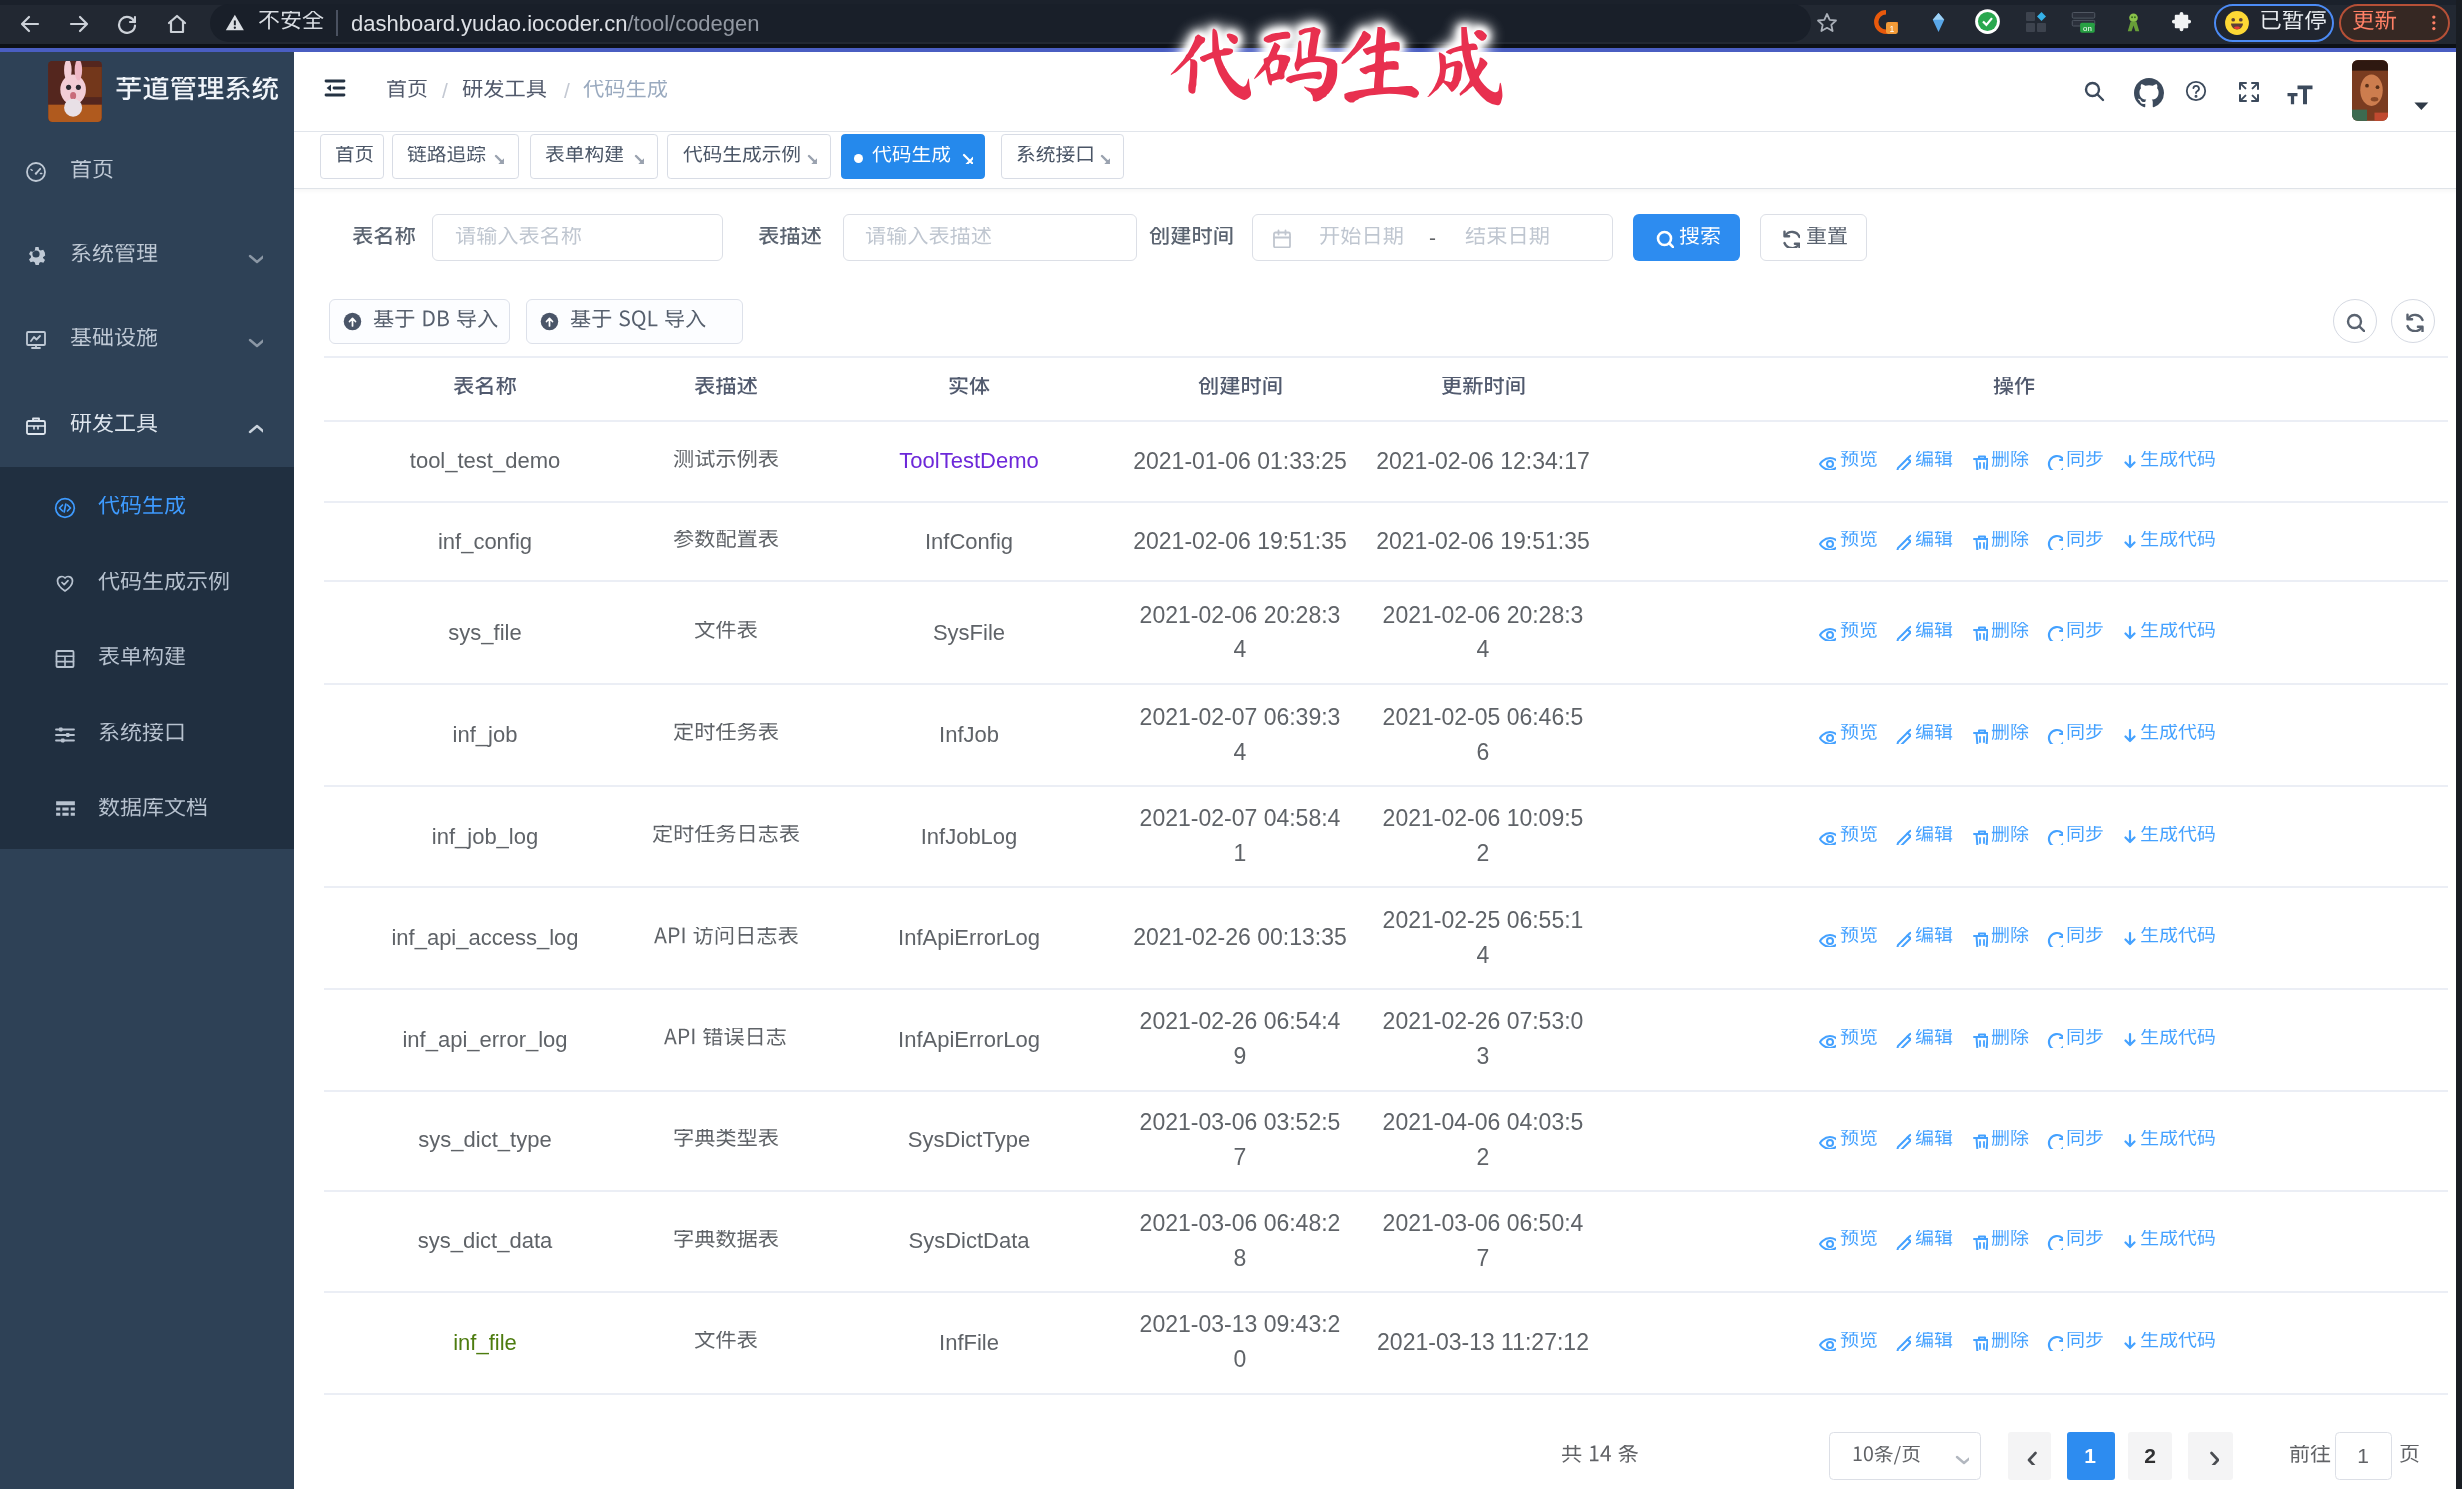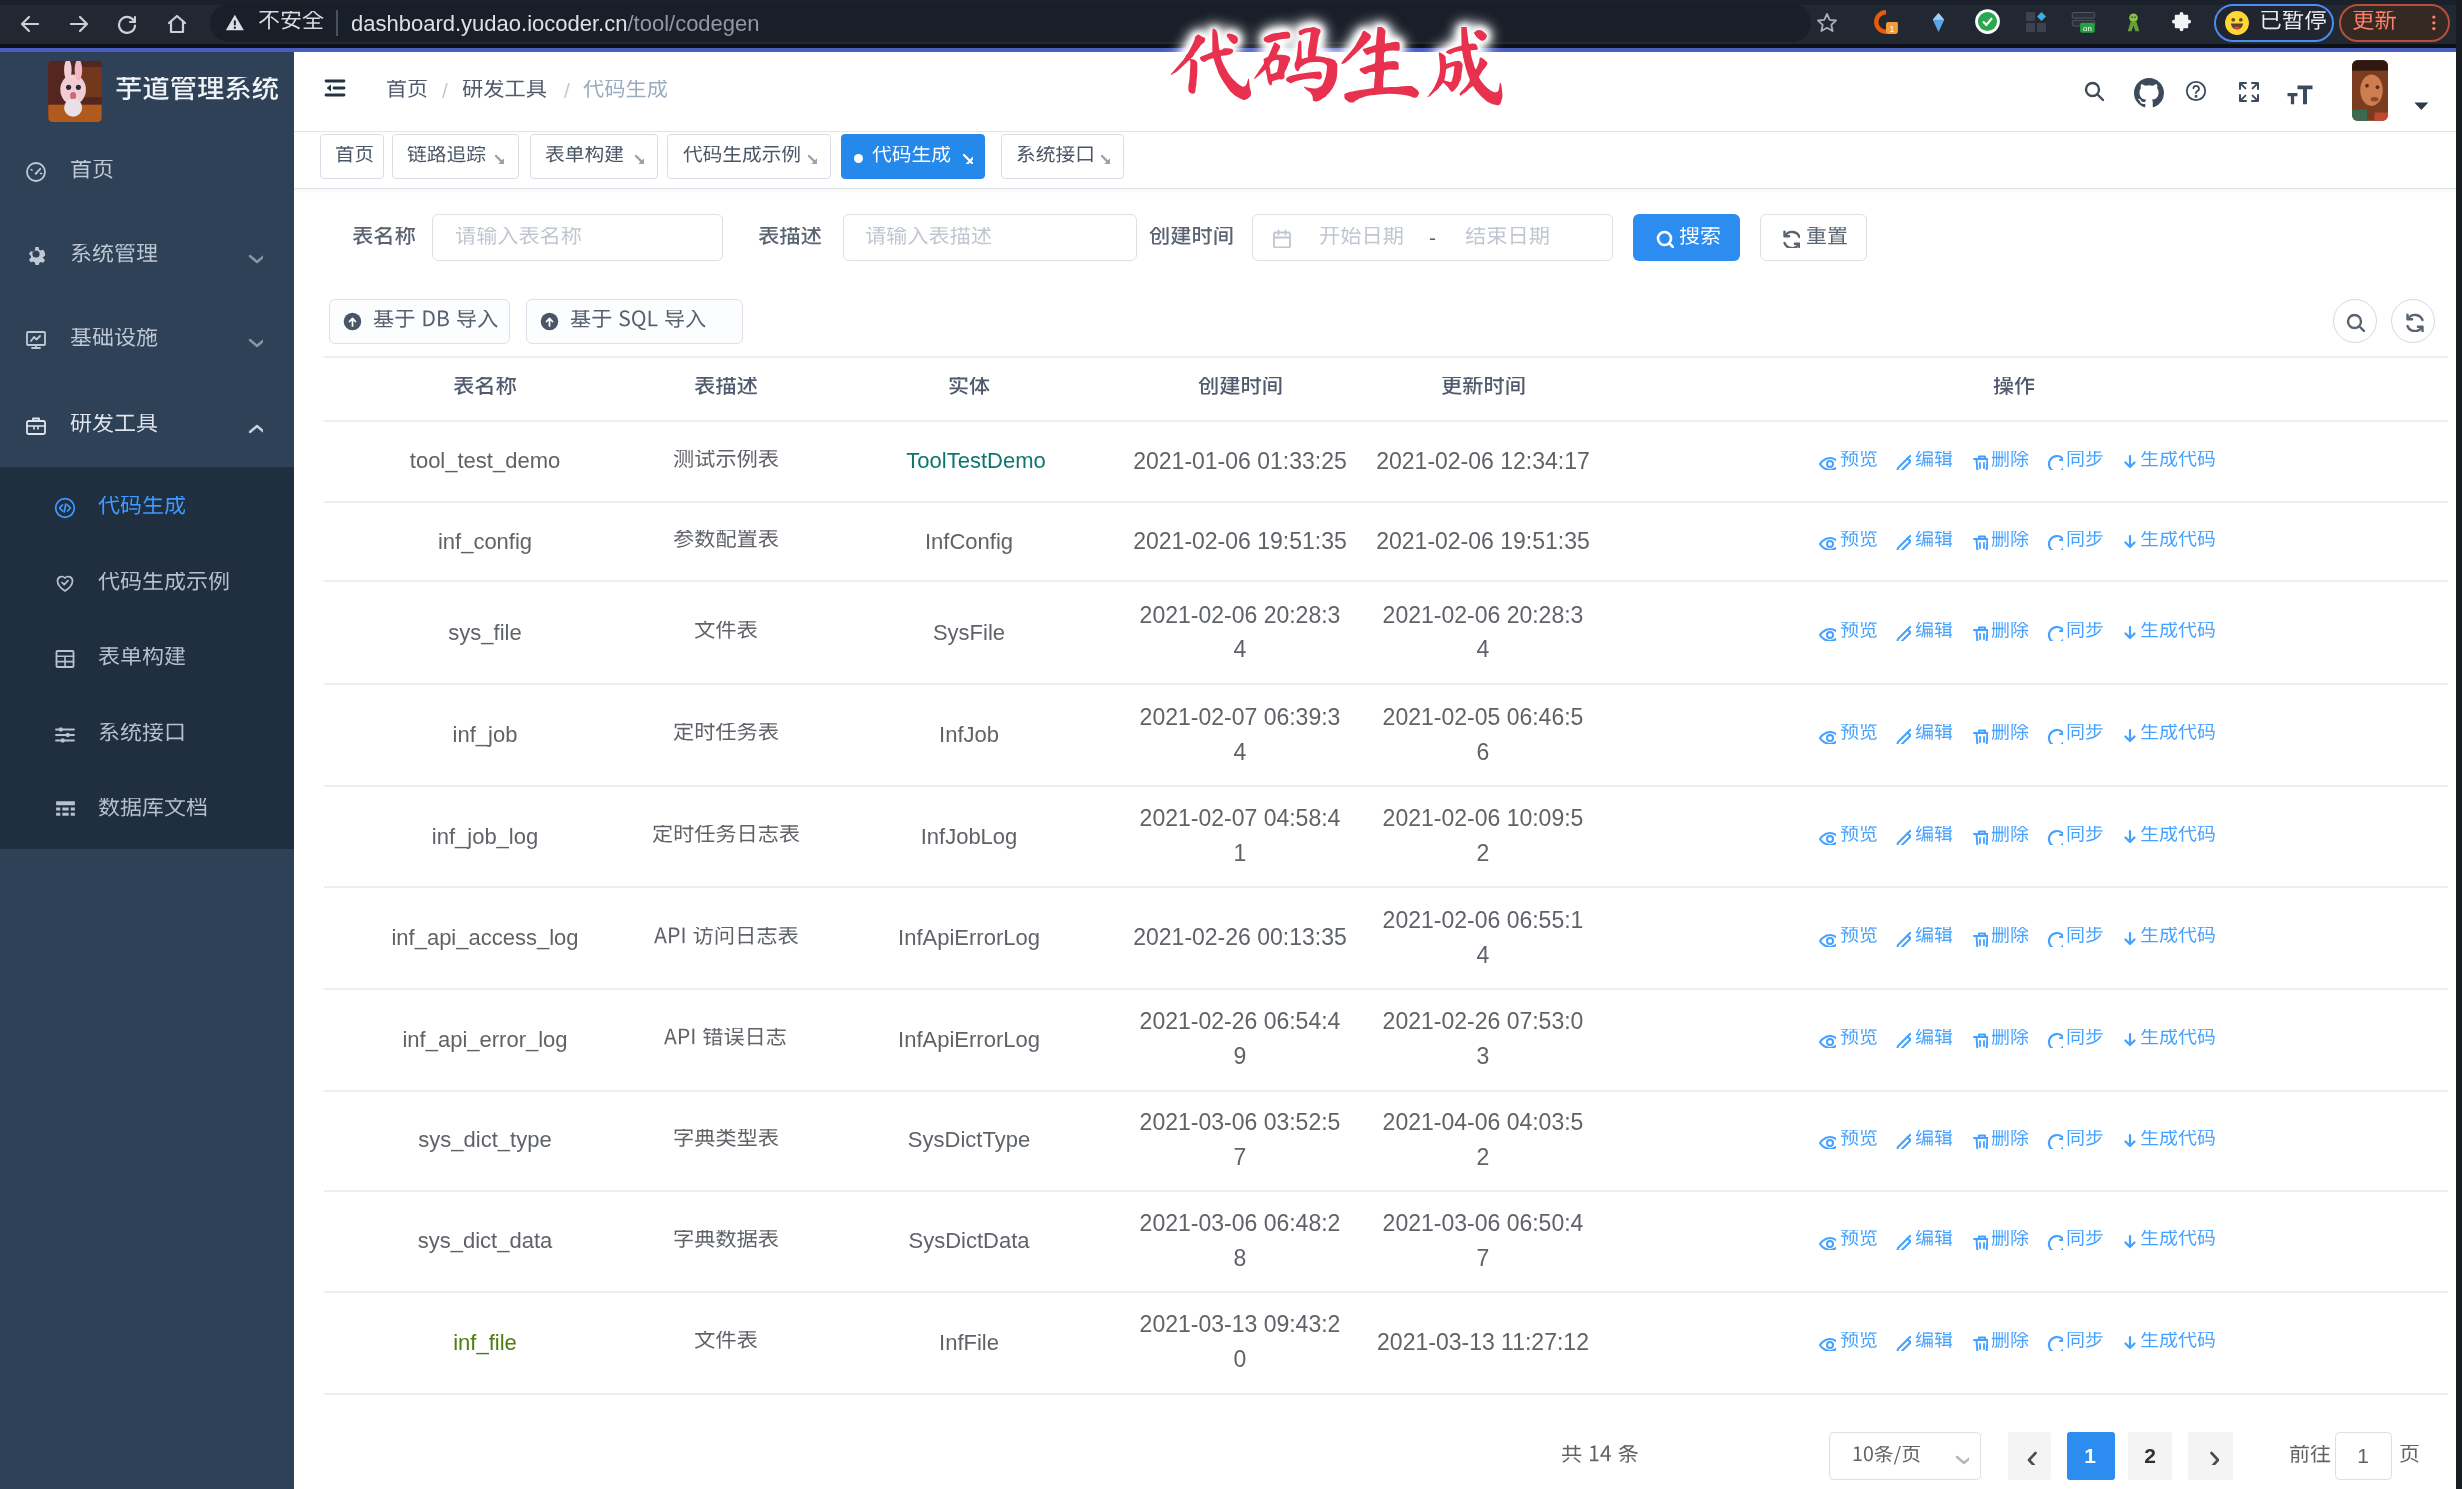--- a/index.html
+++ b/index.html
@@ -642,21 +642,21 @@
     <svg class="zh " style="" width="106" height="22" viewBox="0 0 140 29">
       <g fill="#5f6368" transform="translate(0,21.3) scale(0.028000)">
         <use href="#gR6D4B" x="0"></use>
         <use href="#gR8BD5" x="1000"></use>
         <use href="#gR793A" x="2000"></use>
         <use href="#gR4F8B" x="3000"></use>
         <use href="#gR8868" x="4000"></use>
       </g>
     </svg>
   </div>
-<div class="a" style="top:445px;font:400 22px 'Liberation Sans', sans-serif;color:#0f766e;letter-spacing:0px;line-height:32px;left:969px;transform:translateX(-50%);margin-left:7px;">ToolTestDemo</div>
+<div class="a" style="top:445px;font:400 22px 'Liberation Sans', sans-serif;color:#6d28d9;letter-spacing:0px;line-height:32px;left:969px;transform:translateX(-50%);">ToolTestDemo</div>
 <div class="a" style="top:445px;font:400 23px 'Liberation Sans', sans-serif;color:#5f6368;letter-spacing:0px;line-height:33px;left:1240px;transform:translateX(-50%);">2021-01-06 01:33:25</div>
 <div class="a" style="top:445px;font:400 23px 'Liberation Sans', sans-serif;color:#5f6368;letter-spacing:0px;line-height:33px;left:1483px;transform:translateX(-50%);">2021-02-06 12:34:17</div>
 <div class="a" style="left:1818px;top:452px;width:18px;height:18px;"><svg width="18" height="18" viewBox="0 0 0 0 24 24" fill="none" stroke="#44a1ff" stroke-width="2.00" stroke-linecap="round" stroke-linejoin="round">
       <path d="M2 12s3.6-6 10-6 10 6 10 6-3.6 6-10 6-10-6-10-6z"></path>
       <circle cx="12" cy="12" r="3"></circle>
     </svg></div>
 <div class="a" style="left:1840px;top:451px;height:21px;">
     <svg class="zh " style="" width="38" height="19.7" viewBox="0 0 50 26">
       <g fill="#44a1ff" transform="translate(0,19.0) scale(0.025000)">
         <use href="#gR9884" x="0"></use>
@@ -1043,21 +1043,21 @@
         <use href="#gR8BBF" x="1814"></use>
         <use href="#gR95EE" x="2814"></use>
         <use href="#gR65E5" x="3814"></use>
         <use href="#gR5FD7" x="4814"></use>
         <use href="#gR8868" x="5814"></use>
       </g>
     </svg>
   </div>
 <div class="a" style="top:922px;font:400 22px 'Liberation Sans', sans-serif;color:#5f6368;letter-spacing:0px;line-height:32px;left:969px;transform:translateX(-50%);">InfApiErrorLog</div>
 <div class="a" style="top:921px;font:400 23px 'Liberation Sans', sans-serif;color:#5f6368;letter-spacing:0px;line-height:33px;left:1240px;transform:translateX(-50%);">2021-02-26 00:13:35</div>
-<div class="a" style="top:904px;font:400 23px 'Liberation Sans', sans-serif;color:#5f6368;letter-spacing:0px;line-height:33px;left:1483px;transform:translateX(-50%);">2021-02-06 06:55:1</div>
+<div class="a" style="top:904px;font:400 23px 'Liberation Sans', sans-serif;color:#5f6368;letter-spacing:0px;line-height:33px;left:1483px;transform:translateX(-50%);">2021-02-25 06:55:1</div>
 <div class="a" style="top:939px;font:400 23px 'Liberation Sans', sans-serif;color:#5f6368;letter-spacing:0px;line-height:33px;left:1483px;transform:translateX(-50%);">4</div>
 <div class="a" style="left:1818px;top:929px;width:18px;height:18px;"><svg width="18" height="18" viewBox="0 0 0 0 24 24" fill="none" stroke="#44a1ff" stroke-width="2.00" stroke-linecap="round" stroke-linejoin="round">
       <path d="M2 12s3.6-6 10-6 10 6 10 6-3.6 6-10 6-10-6-10-6z"></path>
       <circle cx="12" cy="12" r="3"></circle>
     </svg></div>
 <div class="a" style="left:1840px;top:927px;height:21px;">
     <svg class="zh " style="" width="38" height="19.7" viewBox="0 0 50 26">
       <g fill="#44a1ff" transform="translate(0,19.0) scale(0.025000)">
         <use href="#gR9884" x="0"></use>
         <use href="#gR89C8" x="1000"></use>

